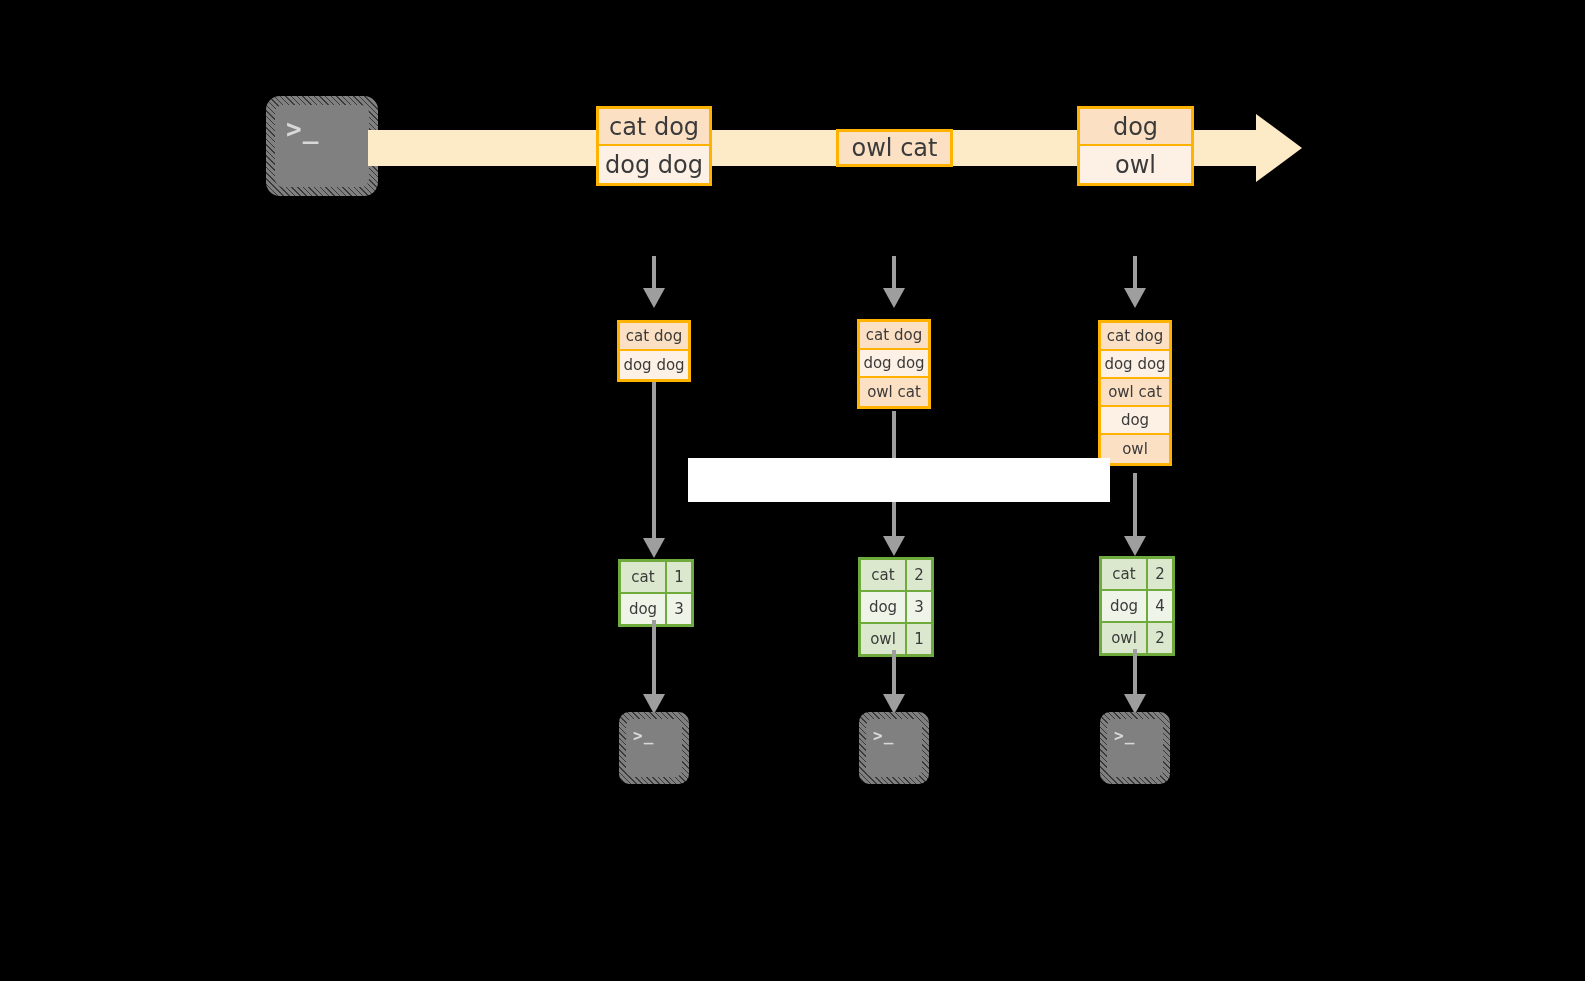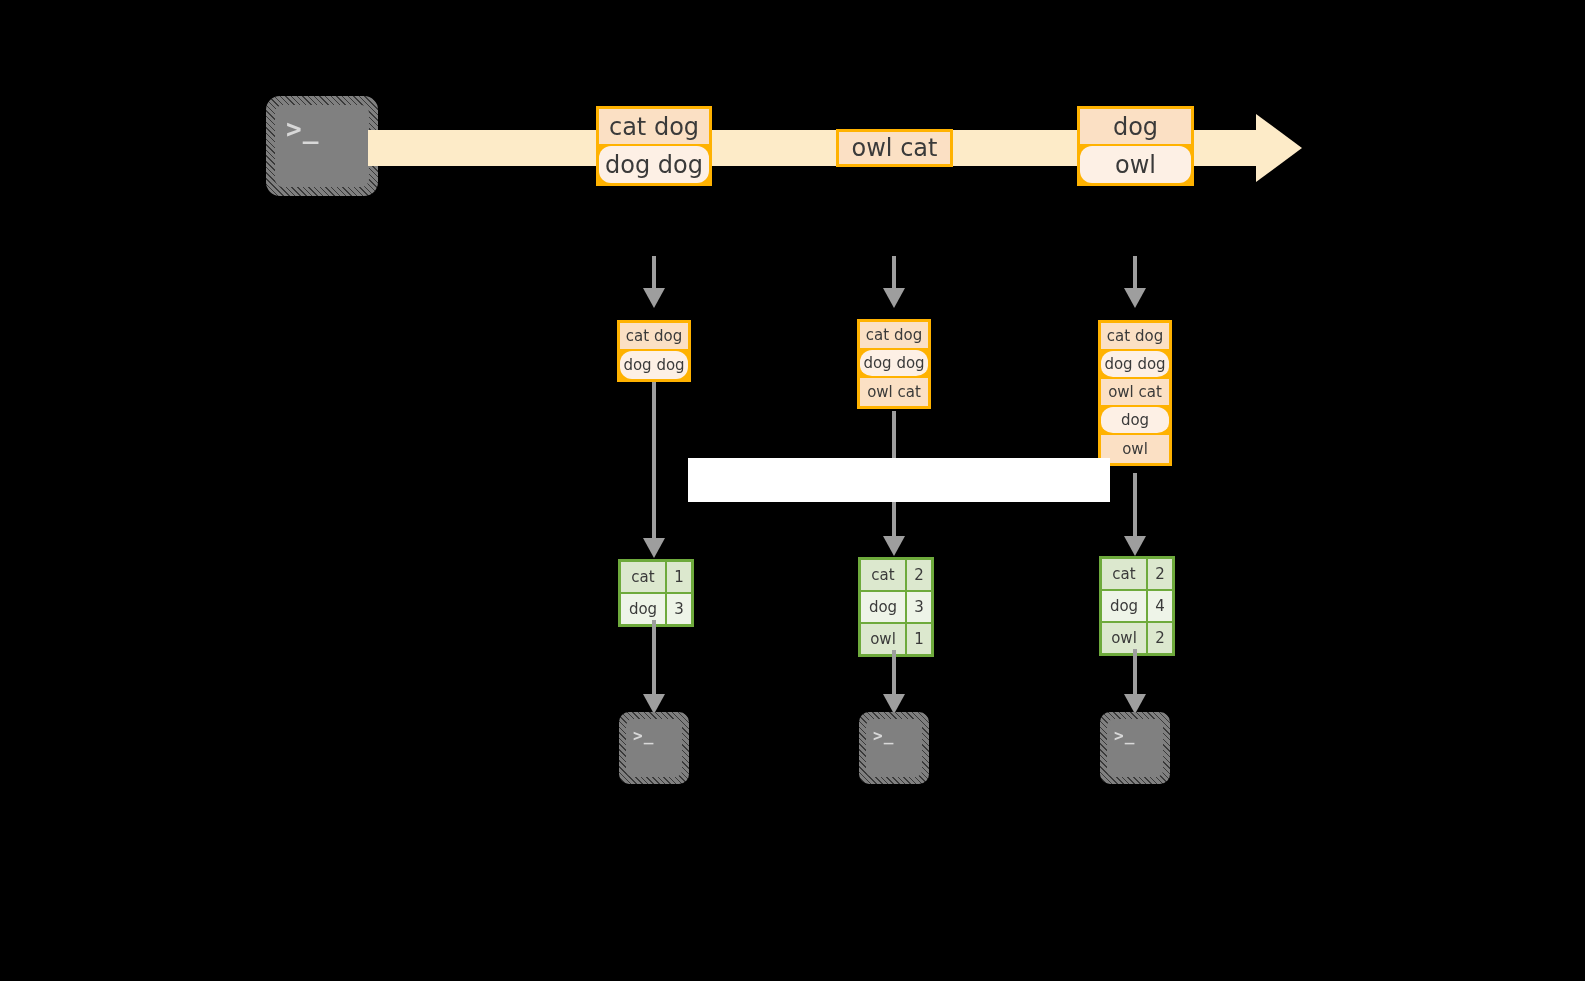--- a/index.html
+++ b/index.html
@@ -75,21 +75,21 @@
     box-sizing: border-box;
     display: flex;
     align-items: center;
     justify-content: center;
     color: #3a3a3a;
     white-space: nowrap;
     border-bottom: 2px solid #FFB200;
   }
   .evt-row:last-child { border-bottom: none; }
   .evt-row.shade-a { background: #FBE0C4; }
-  .evt-row.shade-b { background: #FDF0E5; border-radius: 12px; }
+  .evt-row.shade-b { background: #FDF0E5; }
 
   .evt-stack.top-big .evt-row { height: 37px; font-size: 24px; }
   .evt-stack.top-single .evt-row { height: 32px; font-size: 24px; }
   .evt-stack.mid .evt-row { height: 28px; font-size: 15px; }
 
   
   .res-table {
     position: absolute;
     box-sizing: border-box;
     border: 3px solid #6EAA3C;

